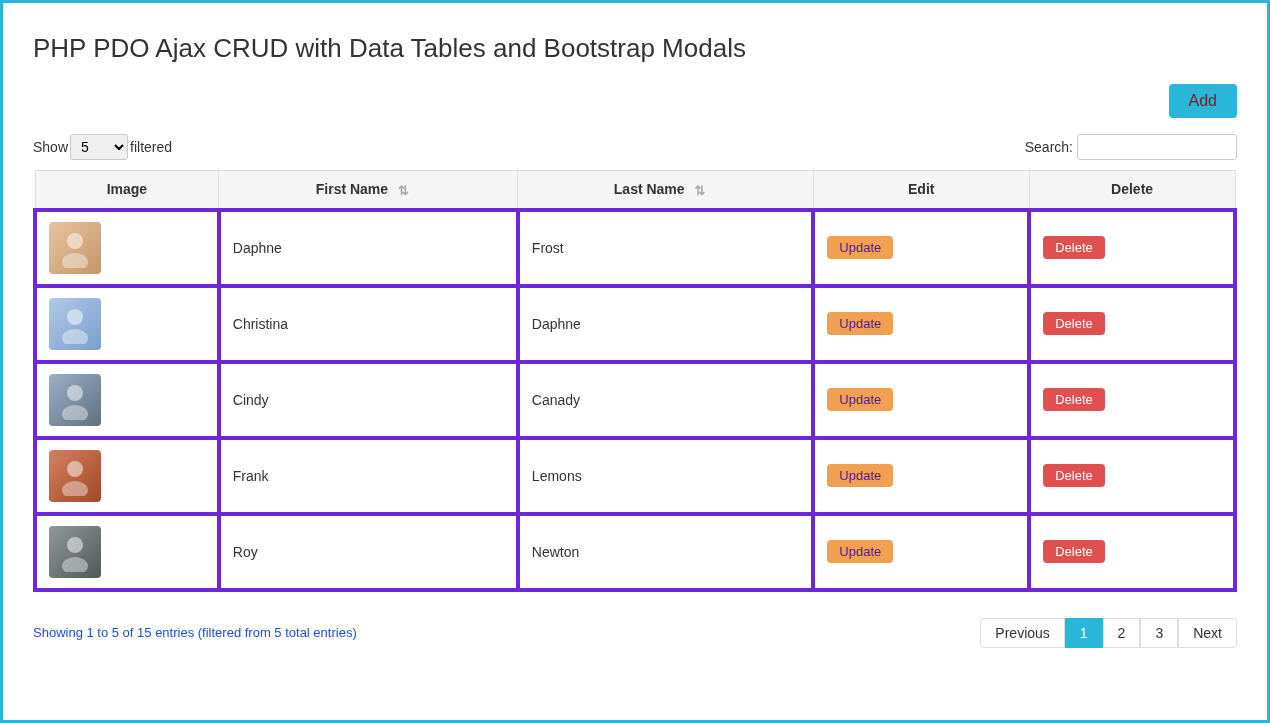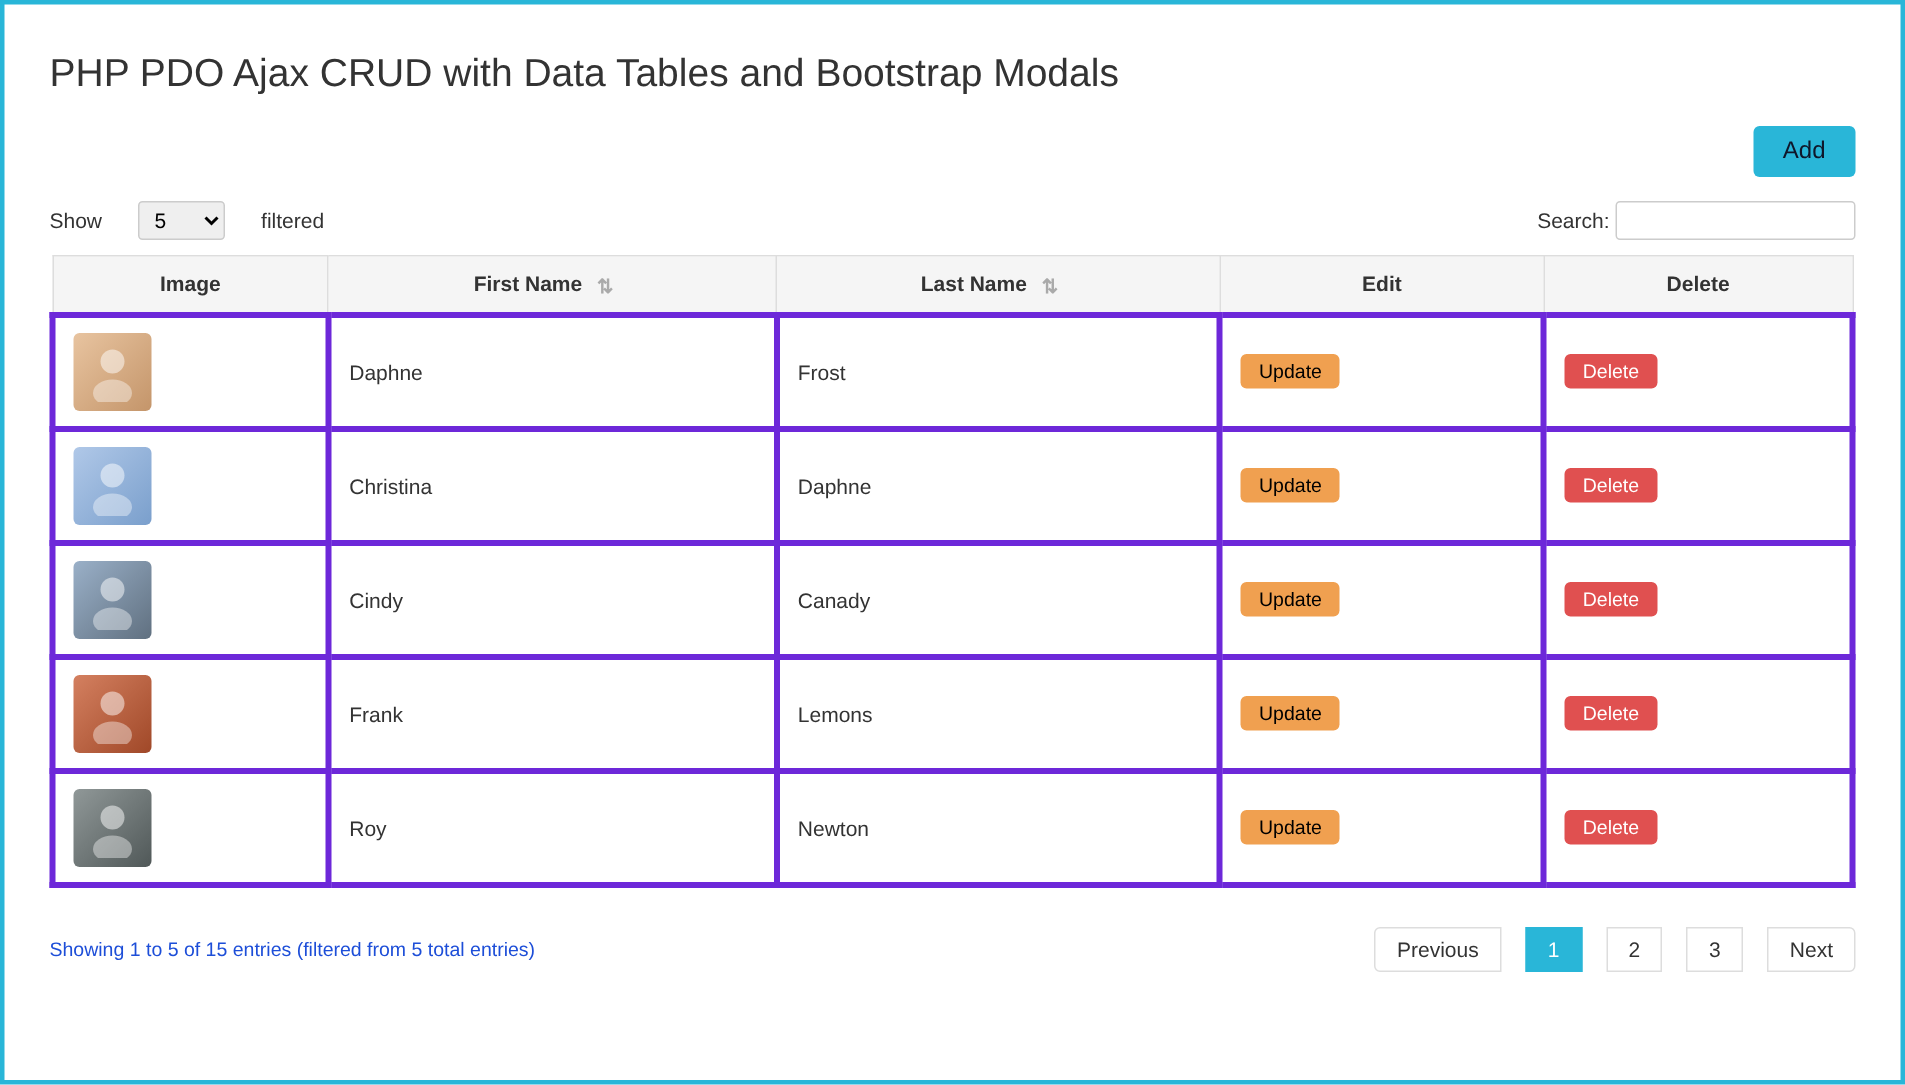--- a/index.html
+++ b/index.html
@@ -19,37 +19,37 @@
       margin-bottom: 20px;
       margin-top: 10px;
     }
     .toolbar {
       display: flex;
       justify-content: flex-end;
       margin-bottom: 16px;
     }
     .add-btn {
       background: #29b6d8;
-      color: #0f172a;
+      color: #7f1d1d;
       border: none;
       padding: 8px 20px;
       font-size: 16px;
       border-radius: 4px;
       cursor: pointer;
     }
     .controls {
       display: flex;
       justify-content: space-between;
       align-items: center;
       margin-bottom: 10px;
     }
     .show-entries {
       display: flex;
       align-items: center;
-      gap: 24px;
+      gap: 2px;
       font-size: 14px;
     }
     .show-entries select {
       padding: 3px 6px;
       border: 1px solid #ccc;
       border-radius: 3px;
       font-size: 14px;
     }
     .search-box {
       display: flex;
@@ -108,21 +108,21 @@
     }
     
     .avatar-1 { background: linear-gradient(135deg, #e8c4a0, #c4956a); }
     .avatar-2 { background: linear-gradient(135deg, #b0c8e8, #7a9fcc); }
     .avatar-3 { background: linear-gradient(135deg, #9ab0c8, #607080); }
     .avatar-4 { background: linear-gradient(135deg, #d48060, #a04828); }
     .avatar-5 { background: linear-gradient(135deg, #909898, #505858); }
     .avatar svg { width: 40px; height: 40px; }
     .btn-update {
       background: #f0a050;
-      color: #000000;
+      color: #4c1d95;
       border: none;
       padding: 4px 12px;
       border-radius: 4px;
       cursor: pointer;
       font-size: 13px;
     }
     .btn-delete {
       background: #e05050;
       color: #fff;
       border: none;
@@ -134,21 +134,21 @@
     .table-info {
       font-size: 13px;
       color: #1d4ed8;
       margin-top: 12px;
     }
     .pagination {
       display: flex;
       justify-content: flex-end;
       align-items: center;
       margin-top: 12px;
-      gap: 16px;
+      gap: 0;
     }
     .page-btn {
       border: 1px solid #ddd;
       background: #fff;
       color: #333;
       padding: 6px 14px;
       cursor: pointer;
       font-size: 14px;
       margin: 0;
     }

